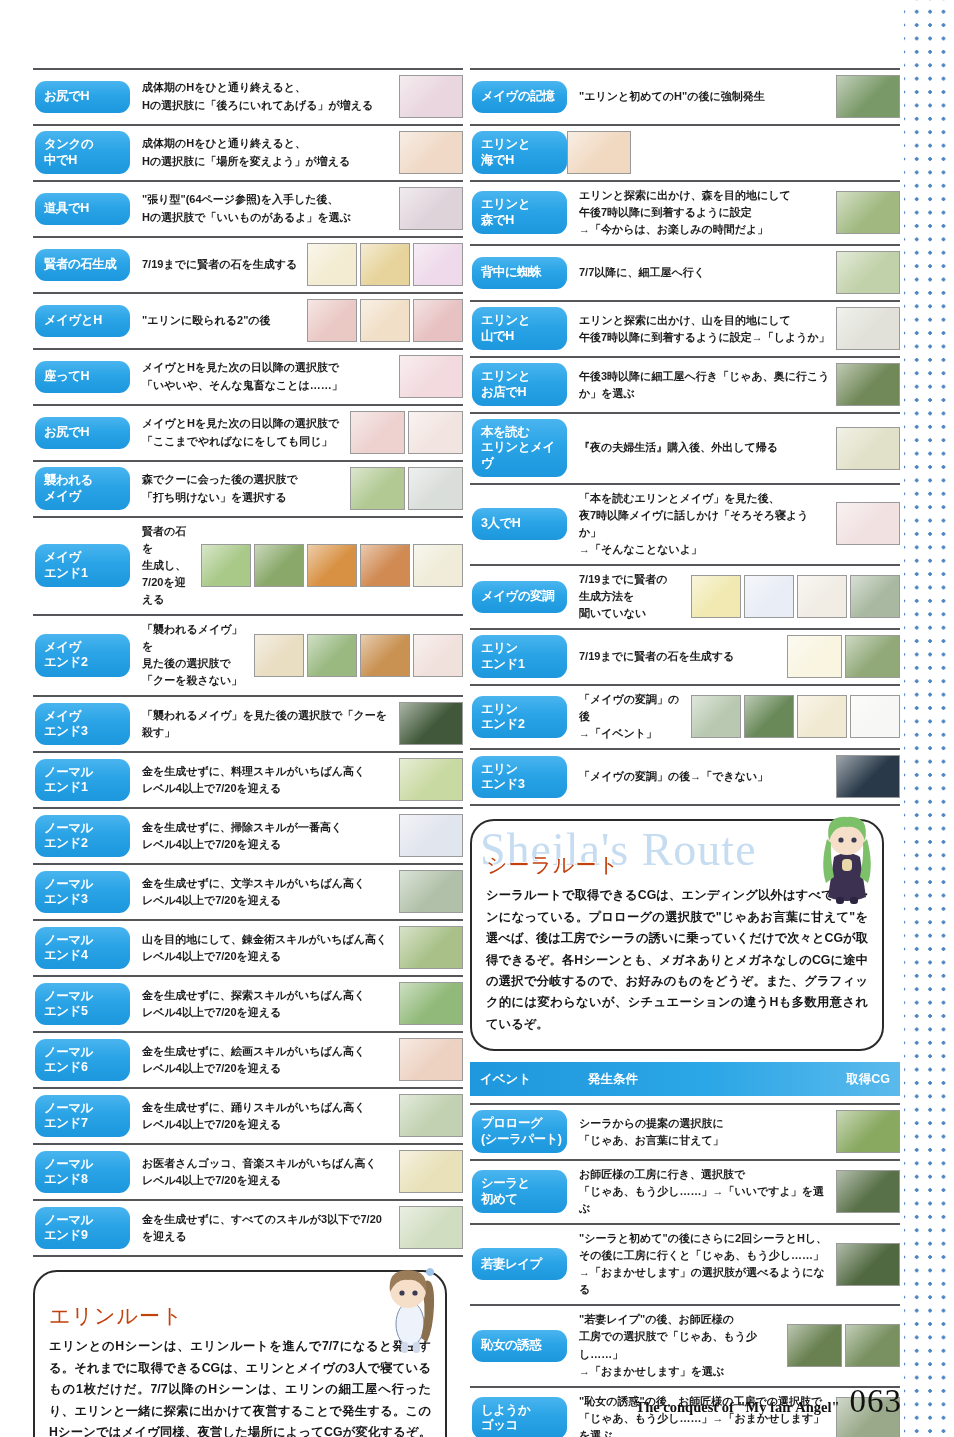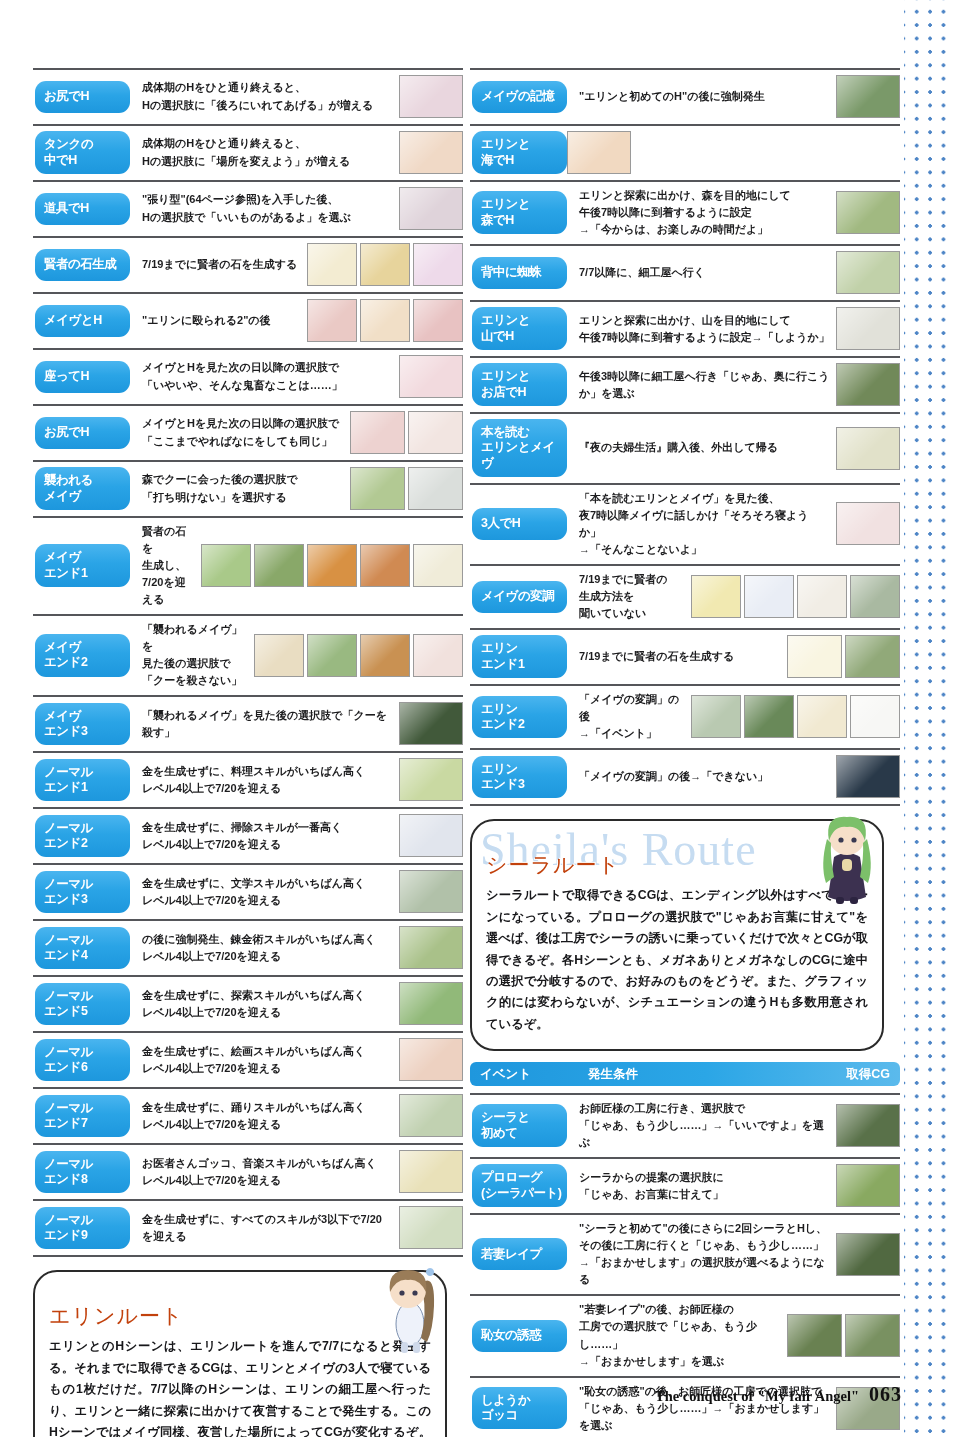--- a/index.html
+++ b/index.html
@@ -25,31 +25,31 @@
   .route-box{position:relative;box-sizing:border-box;border:2.5px solid #2a2a2a;border-radius:24px;
         margin:13px 16px 11px 0;padding:64px 14px 14px 14px;min-height:170px;background:#fff;}
   .route-watermark{position:absolute;top:2px;left:8px;right:14px;
         font-family:"Liberation Serif","DejaVu Serif",serif;font-size:46px;font-weight:400;
         color:#c6dcf1;letter-spacing:1px;white-space:nowrap;overflow:hidden;}
   .route-title{position:absolute;top:30px;left:14px;color:#c2410c;font-size:21px;font-weight:normal;
         letter-spacing:1px;text-shadow:1px 1px 0 #fff,-1px 1px 0 #fff,1px -1px 0 #fff;}
   .route-body{font-size:12.3px;font-weight:600;color:#17171a;line-height:1.74;text-align:justify;}
   .route-chibi{position:absolute;top:-8px;right:2px;}
   
-  .table-header{display:flex;align-items:center;height:24px;margin:9px 0 7px 0;
+  .table-header{display:flex;align-items:center;height:34px;margin:9px 0 7px 0;
         background:linear-gradient(90deg,#1f97dd 0%,#2ba6e6 55%,#5bbaec 100%);
-        color:#fff;font-size:12.5px;font-weight:bold;border-radius:6px;}
+        color:#fff;font-size:12.5px;font-weight:bold;}
   .th-event{width:108px;padding-left:10px;}
   .th-cond{flex:1;}
   .th-cg{padding-right:10px;}
   
   .footer{position:absolute;top:1383px;right:52px;display:flex;align-items:baseline;gap:10px;
         font-family:"Liberation Serif","DejaVu Serif",serif;color:#111;}
   .footer-title{font-size:14.5px;font-weight:bold;}
-  .footer-page{font-size:20px;font-weight:700;letter-spacing:1px;}
+  .footer-page{font-size:33px;font-weight:400;letter-spacing:1px;}
 </style>
 </head>
 <body>
 
 <div class="page">
   <div class="dots-strip"></div>
 
   <div class="columns">
 
     <div class="col">
@@ -182,21 +182,21 @@
 エンド3</div>
             <div class="event-desc">金を生成せずに、文学スキルがいちばん高く
 レベル4以上で7/20を迎える</div>
             <div class="thumbs">
               <div class="thumb" style="width: 64px; background: linear-gradient(135deg, rgba(255, 255, 255, 0.55) 0%, rgba(255, 255, 255, 0) 55%) rgb(177, 193, 169);"></div>
             </div>
           </div>
           <div class="event-row">
             <div class="label-box">ノーマル
 エンド4</div>
-            <div class="event-desc">の後に強制発生、錬金術スキルがいちばん高く
+            <div class="event-desc">山を目的地にして、錬金術スキルがいちばん高く
 レベル4以上で7/20を迎える</div>
             <div class="thumbs">
               <div class="thumb" style="width: 64px; background: linear-gradient(135deg, rgba(255, 255, 255, 0.55) 0%, rgba(255, 255, 255, 0) 55%) rgb(169, 193, 137);"></div>
             </div>
           </div>
           <div class="event-row">
             <div class="label-box">ノーマル
 エンド5</div>
             <div class="event-desc">金を生成せずに、探索スキルがいちばん高く
 レベル4以上で7/20を迎える</div>
@@ -392,35 +392,35 @@
       </div>
 
       <div class="table-header">
         <span class="th-event">イベント</span>
         <span class="th-cond">発生条件</span>
         <span class="th-cg">取得CG</span>
       </div>
 
       <div class="event-block" id="right-post-events">
           <div class="event-row">
+            <div class="label-box">プロローグ
+(シーラパート)</div>
+            <div class="event-desc">シーラからの提案の選択肢に
+「じゃあ、お言葉に甘えて」</div>
+            <div class="thumbs">
+              <div class="thumb" style="width: 64px; background: linear-gradient(135deg, rgba(255, 255, 255, 0.55) 0%, rgba(255, 255, 255, 0) 55%) rgb(137, 169, 97);"></div>
+            </div>
+          </div>
+          <div class="event-row">
             <div class="label-box">シーラと
 初めて</div>
             <div class="event-desc">お師匠様の工房に行き、選択肢で
 「じゃあ、もう少し……」→「いいですよ」を選ぶ</div>
             <div class="thumbs">
               <div class="thumb" style="width: 64px; background: linear-gradient(135deg, rgba(255, 255, 255, 0.55) 0%, rgba(255, 255, 255, 0) 55%) rgb(89, 113, 73);"></div>
-            </div>
-          </div>
-          <div class="event-row">
-            <div class="label-box">プロローグ
-(シーラパート)</div>
-            <div class="event-desc">シーラからの提案の選択肢に
-「じゃあ、お言葉に甘えて」</div>
-            <div class="thumbs">
-              <div class="thumb" style="width: 64px; background: linear-gradient(135deg, rgba(255, 255, 255, 0.55) 0%, rgba(255, 255, 255, 0) 55%) rgb(137, 169, 97);"></div>
             </div>
           </div>
           <div class="event-row">
             <div class="label-box">若妻レイプ</div>
             <div class="event-desc">"シーラと初めて"の後にさらに2回シーラとHし、
 その後に工房に行くと「じゃあ、もう少し……」
 →「おまかせします」の選択肢が選べるようになる</div>
             <div class="thumbs">
               <div class="thumb" style="width: 64px; background: linear-gradient(135deg, rgba(255, 255, 255, 0.55) 0%, rgba(255, 255, 255, 0) 55%) rgb(81, 105, 65);"></div>
             </div>

